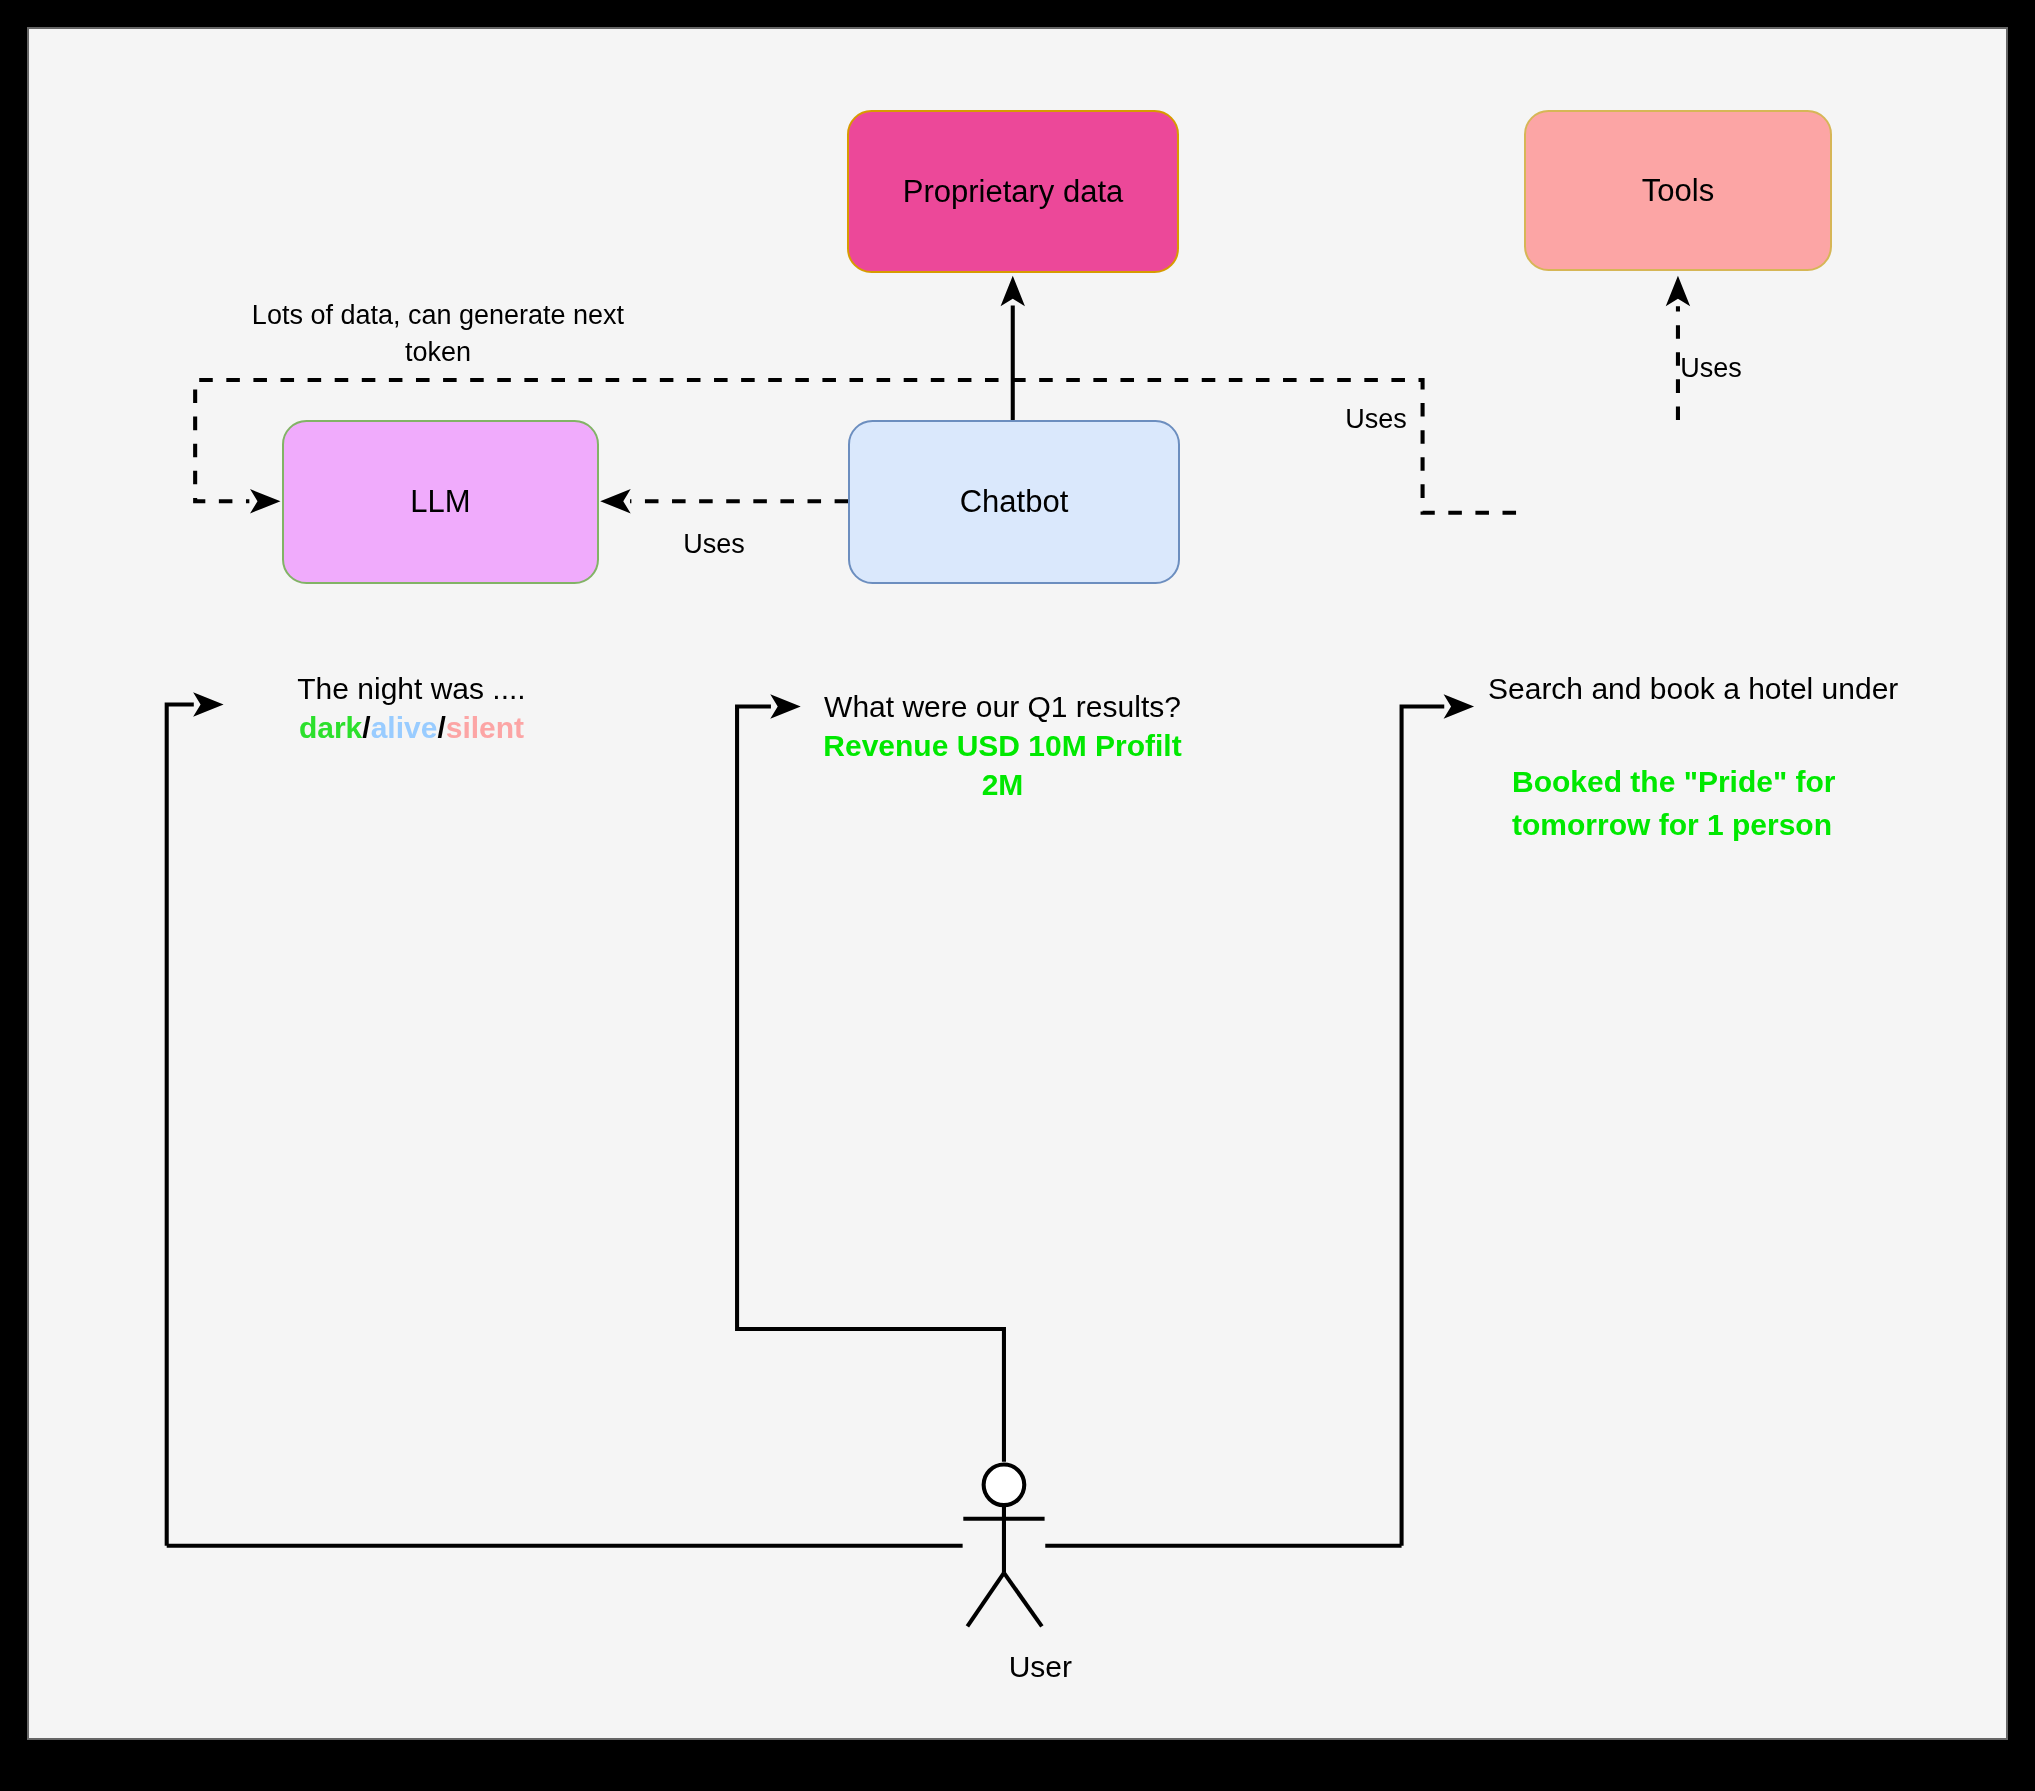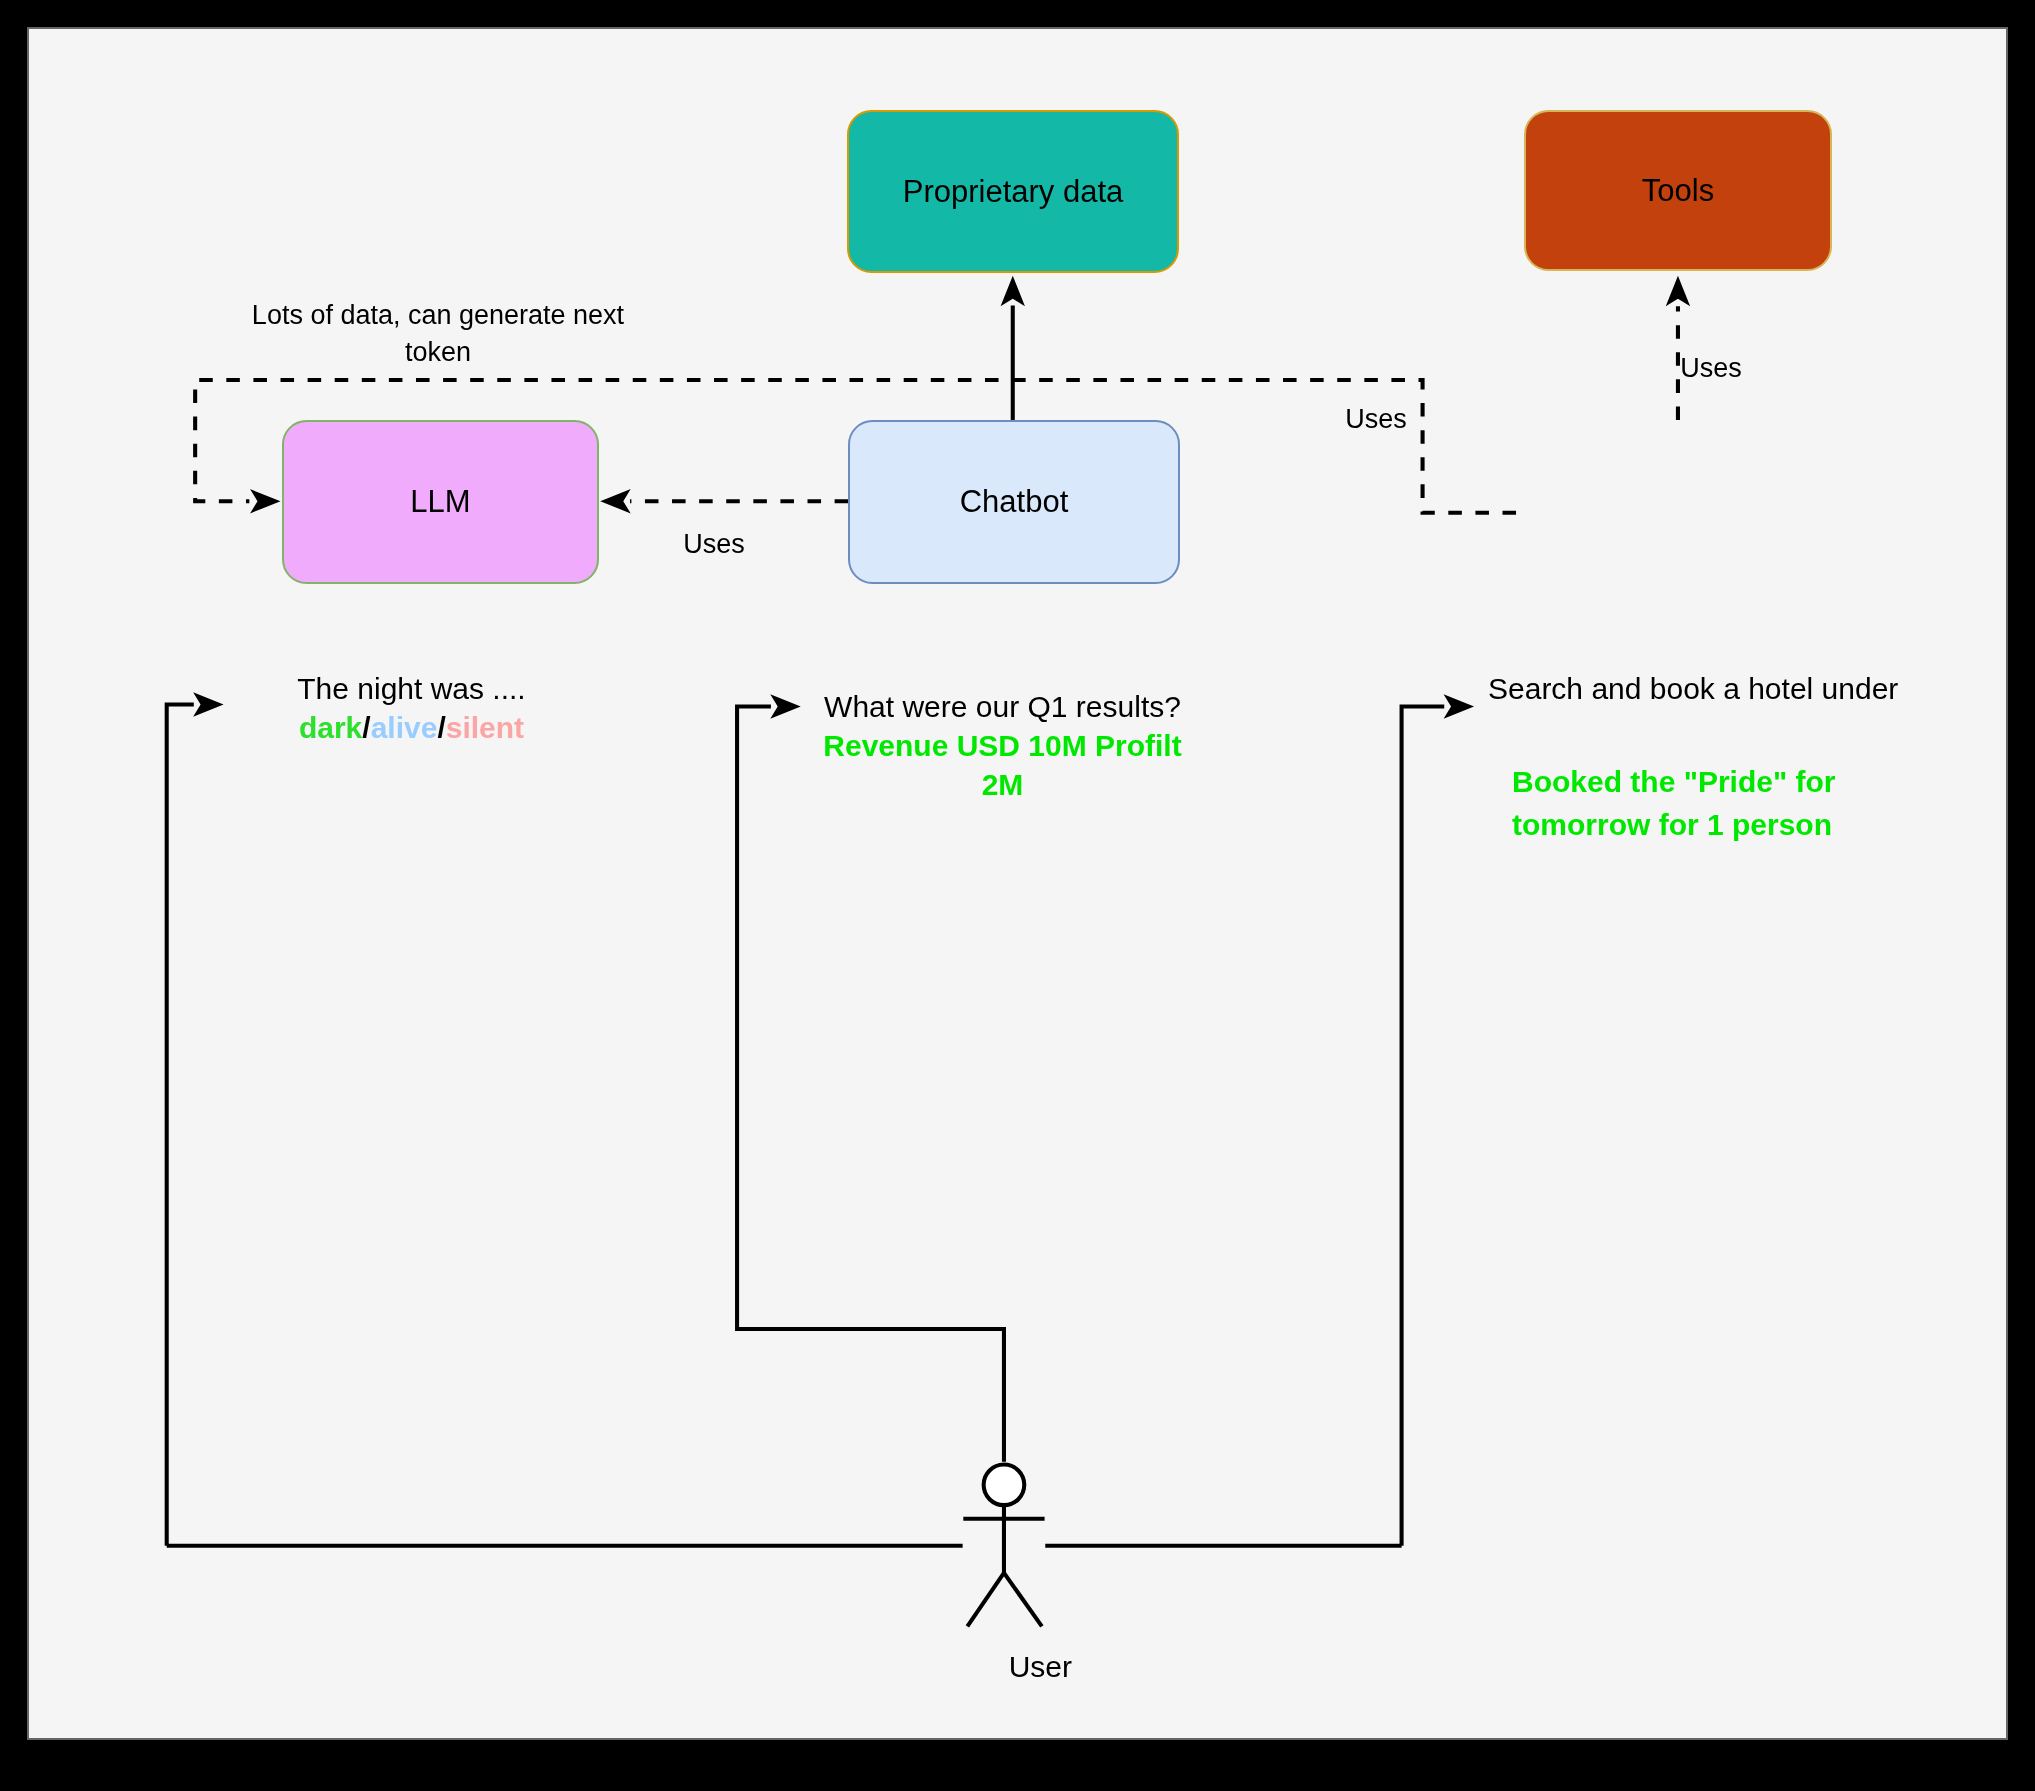--- a/index.html
+++ b/index.html
@@ -3,22 +3,22 @@
 <meta charset="utf-8">
 <style>
   html,body{margin:0;padding:0;background:#000;}
   #frame{position:relative;width:2035px;height:1791px;background:#000;overflow:hidden;
          font-family:"Liberation Sans", sans-serif;color:#000;}
   #canvas{position:absolute;left:27px;top:27px;right:27px;bottom:51px;
           background:#F5F5F5;border:2.7px solid #666;}
   #wires{position:absolute;left:0;top:0;width:2035px;height:1791px;}
   .node{position:absolute;border-radius:24.4px;display:flex;align-items:center;justify-content:center;
         font-size:31px;border:2.7px solid #000;box-sizing:border-box;}
-  .node-proprietary{left:847px;top:110px;width:332px;height:163px;background:#14b8a6;border-color:#D79B00;}
-  .node-tools{left:1524px;top:110px;width:308px;height:161px;background:#c2410c;border-color:#D6B656;}
+  .node-proprietary{left:847px;top:110px;width:332px;height:163px;background:#ec4899;border-color:#D79B00;}
+  .node-tools{left:1524px;top:110px;width:308px;height:161px;background:#fca5a5;border-color:#D6B656;}
   .node-llm{left:282px;top:420px;width:317px;height:164px;background:#f0abfc;border-color:#82B366;}
   .node-chatbot{left:848px;top:420px;width:332px;height:164px;background:#DAE8FC;border-color:#6C8EBF;}
   .node-agent{left:1516px;top:420px;width:324px;height:164px;background:#F8CECC;border-color:#B85450;}
   .lbl{position:absolute;font-size:27px;line-height:37px;text-align:center;}
   .note{left:167px;top:297px;width:542px;}
   .uses-chatbot-llm{left:646px;top:526px;width:136px;}
   .uses-agent-llm{left:1308px;top:401px;width:136px;}
   .uses-agent-tools{left:1643px;top:350px;width:136px;}
   .example{position:absolute;font-size:30px;line-height:39px;}
   .ex-llm{left:208px;top:669px;width:407px;text-align:center;}

